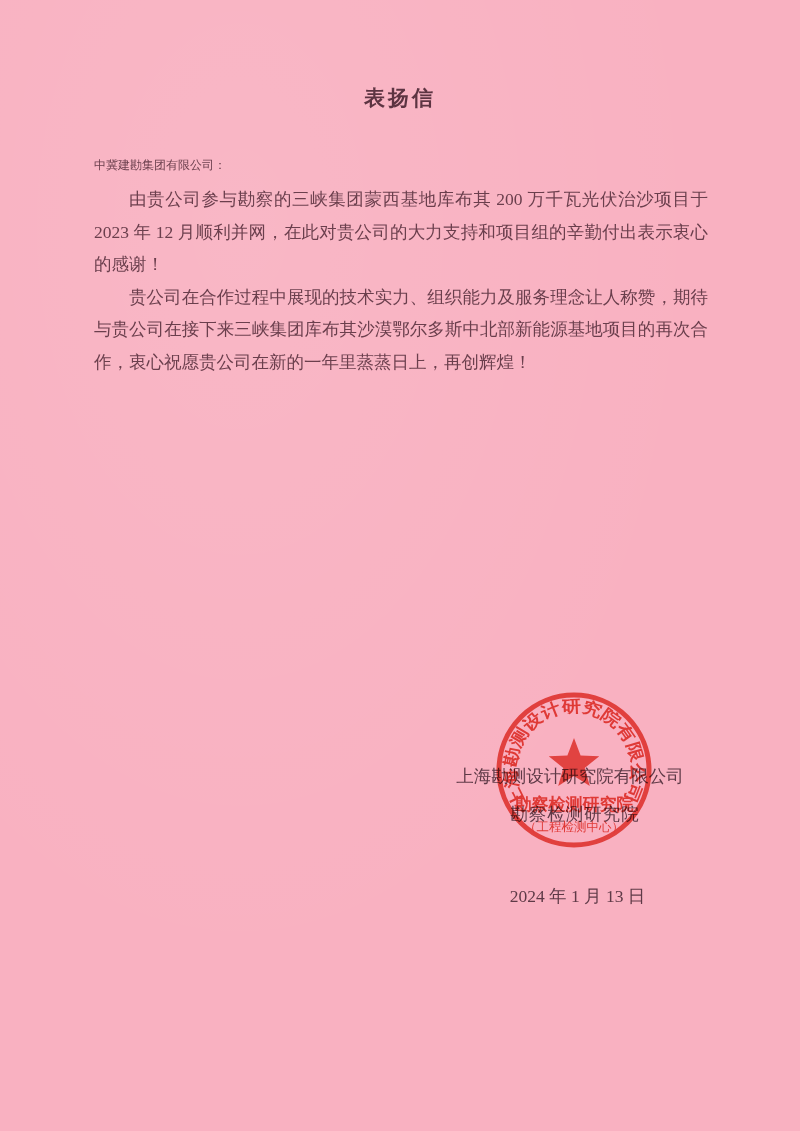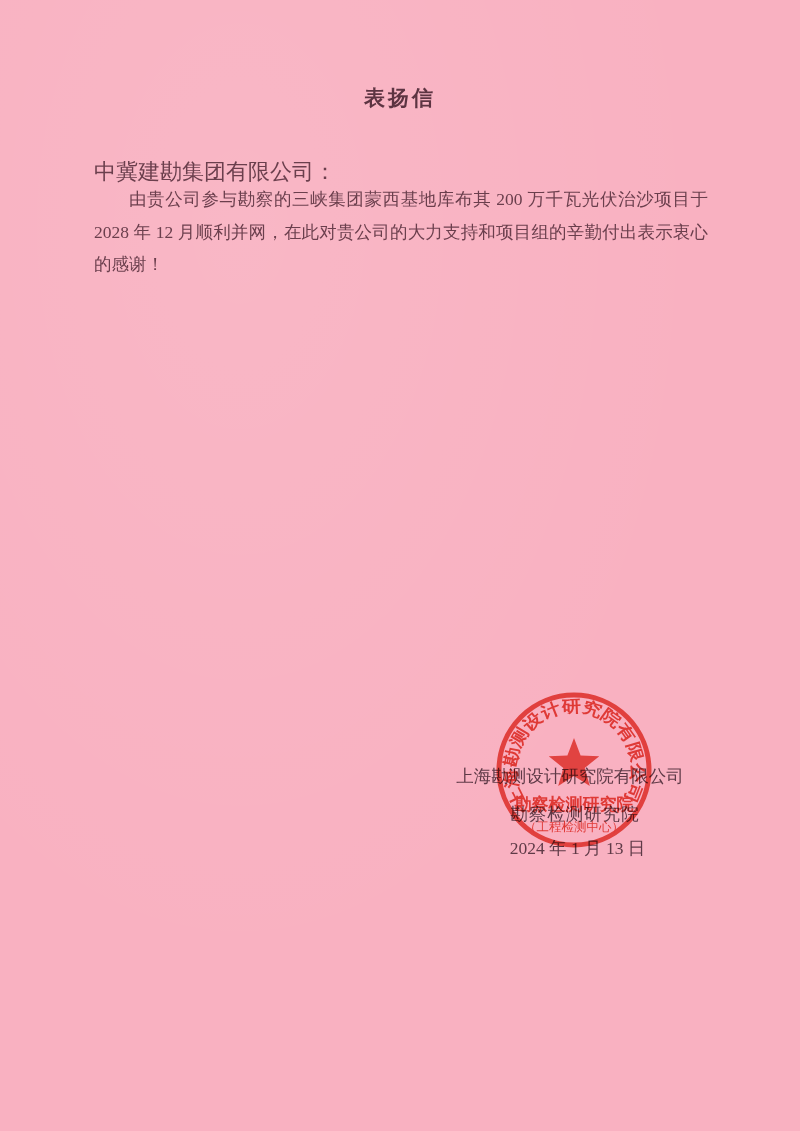--- a/index.html
+++ b/index.html
@@ -21,21 +21,21 @@
     top: 84px; left: 0; width: 800px;
     text-align: center;
     font-size: 21px; font-weight: bold;
     letter-spacing: 3px;
     color: #5d3442;
     font-family: Liberation Sans, sans-serif;
   }
   .salutation {
     position: absolute;
     left: 94px; top: 157px;
-    font-size: 22px;
+    font-size: 12px;
     color: #6b3f4d;
   }
   .body-text {
     position: absolute;
     left: 94px; top: 183px;
     width: 614px;
     font-size: 17.5px;
     line-height: 32.6px;
     color: #6b3f4d;
     text-align: justify;
@@ -45,40 +45,41 @@
     text-indent: 2em;
   }
   .sig-line {
     position: absolute;
     color: #5f3a47;
     text-align: center;
     white-space: nowrap;
   }
   .sig-company { left: 455px; top: 764px; width: 230px; font-size: 17.5px; }
   .sig-dept    { left: 495px; top: 802px; width: 160px; font-size: 17.5px; letter-spacing: 1px; }
-  .sig-date    { left: 495px; top: 836px; width: 165px; font-size: 17.5px; }
+  .sig-date    { left: 495px; top: 884px; width: 165px; font-size: 17.5px; }
   .stamp {
     position: absolute;
     left: 462px; top: 659px;
     width: 224px; height: 224px;
     mix-blend-mode: multiply;
     opacity: 0.88;
   }
 </style>
 </head>
 <body>
 
 <div class="page">
 
   <div class="title">表扬信</div>
 
   <div class="salutation">中冀建勘集团有限公司：</div>
 
   <div class="body-text">
-    <p>由贵公司参与勘察的三峡集团蒙西基地库布其 200 万千瓦光伏治沙项目于 2028 年 12 月顺利并网，在此对贵公司的大力支持和项目组的辛勤付出表示衷心的感谢！</p>
+    <p>由贵公司参与勘察的三峡集团蒙西基地库布其 200 万千瓦光伏治沙项目于 2023 年 12 月顺利并网，在此对贵公司的大力支持和项目组的辛勤付出表示衷心的感谢！</p>
+    <p>贵公司在合作过程中展现的技术实力、组织能力及服务理念让人称赞，期待与贵公司在接下来三峡集团库布其沙漠鄂尔多斯中北部新能源基地项目的再次合作，衷心祝愿贵公司在新的一年里蒸蒸日上，再创辉煌！</p>
   </div>
 
   <div class="sig-line sig-company">上海勘测设计研究院有限公司</div>
   <div class="sig-line sig-dept">勘察检测研究院</div>
   <div class="sig-line sig-date">2024 年 1 月 13 日</div>
 
   <svg class="stamp" viewBox="0 0 224 224" xmlns="http://www.w3.org/2000/svg">
     <defs>
       <path id="ringPath" d="M 65.1 144.9 A 58 58 0 1 1 158.9 144.9" fill="none"></path>
     </defs>

